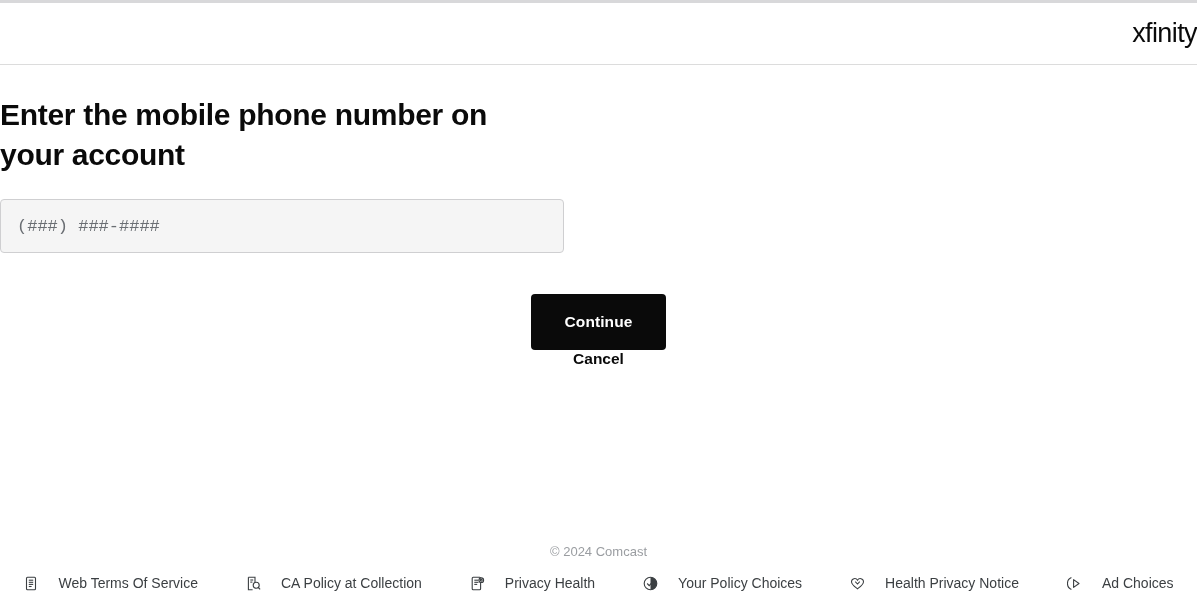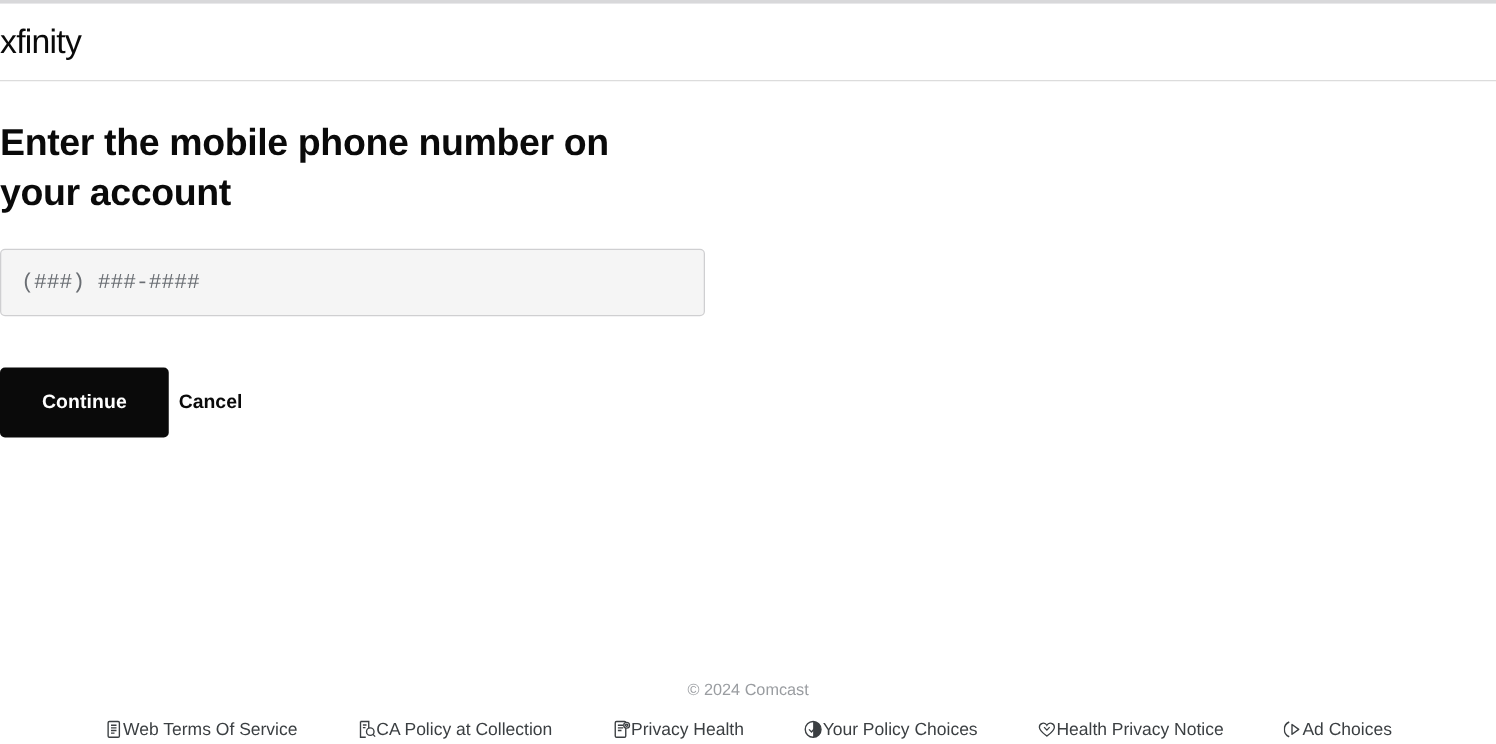--- a/index.html
+++ b/index.html
@@ -22,21 +22,21 @@
     width: 100%;
     background: #d8d8da;
   }
 
   
   .site-header {
     height: 62px;
     border-bottom: 1px solid #dcdcdc;
     display: flex;
     align-items: center;
-    justify-content: flex-start;
+    justify-content: flex-end;
     background: #fff;
     box-sizing: border-box;
   }
   .brand-logo {
     font-family: "Liberation Sans", sans-serif;
     font-size: 27px;
     font-weight: 400;
     letter-spacing: -0.6px;
     color: #0a0a0a;
     line-height: 1;
@@ -85,20 +85,21 @@
     color: #6a6e73;
     font-family: "Liberation Mono", monospace;
     font-size: 17px;
   }
 
   
   .actions {
     margin-top: 41px;
     display: flex;
     align-items: center;
+    flex-direction: column;
   }
   .btn-primary {
     width: 135px;
     height: 56px;
     background: #0a0a0a;
     color: #ffffff;
     border: none;
     border-radius: 4px;
     font-family: "Liberation Sans", sans-serif;
     font-size: 15.5px;
@@ -135,21 +136,21 @@
   }
   .footer-links {
     display: flex;
     justify-content: center;
     align-items: center;
     gap: 48px;
   }
   .footer-link {
     display: flex;
     align-items: center;
-    gap: 0;
+    gap: 20px;
     font-size: 14px;
     color: #3b3f42;
     text-decoration: none;
     white-space: nowrap;
   }
   .footer-link .fi {
     width: 15px;
     height: 15px;
     display: inline-flex;
     align-items: center;

